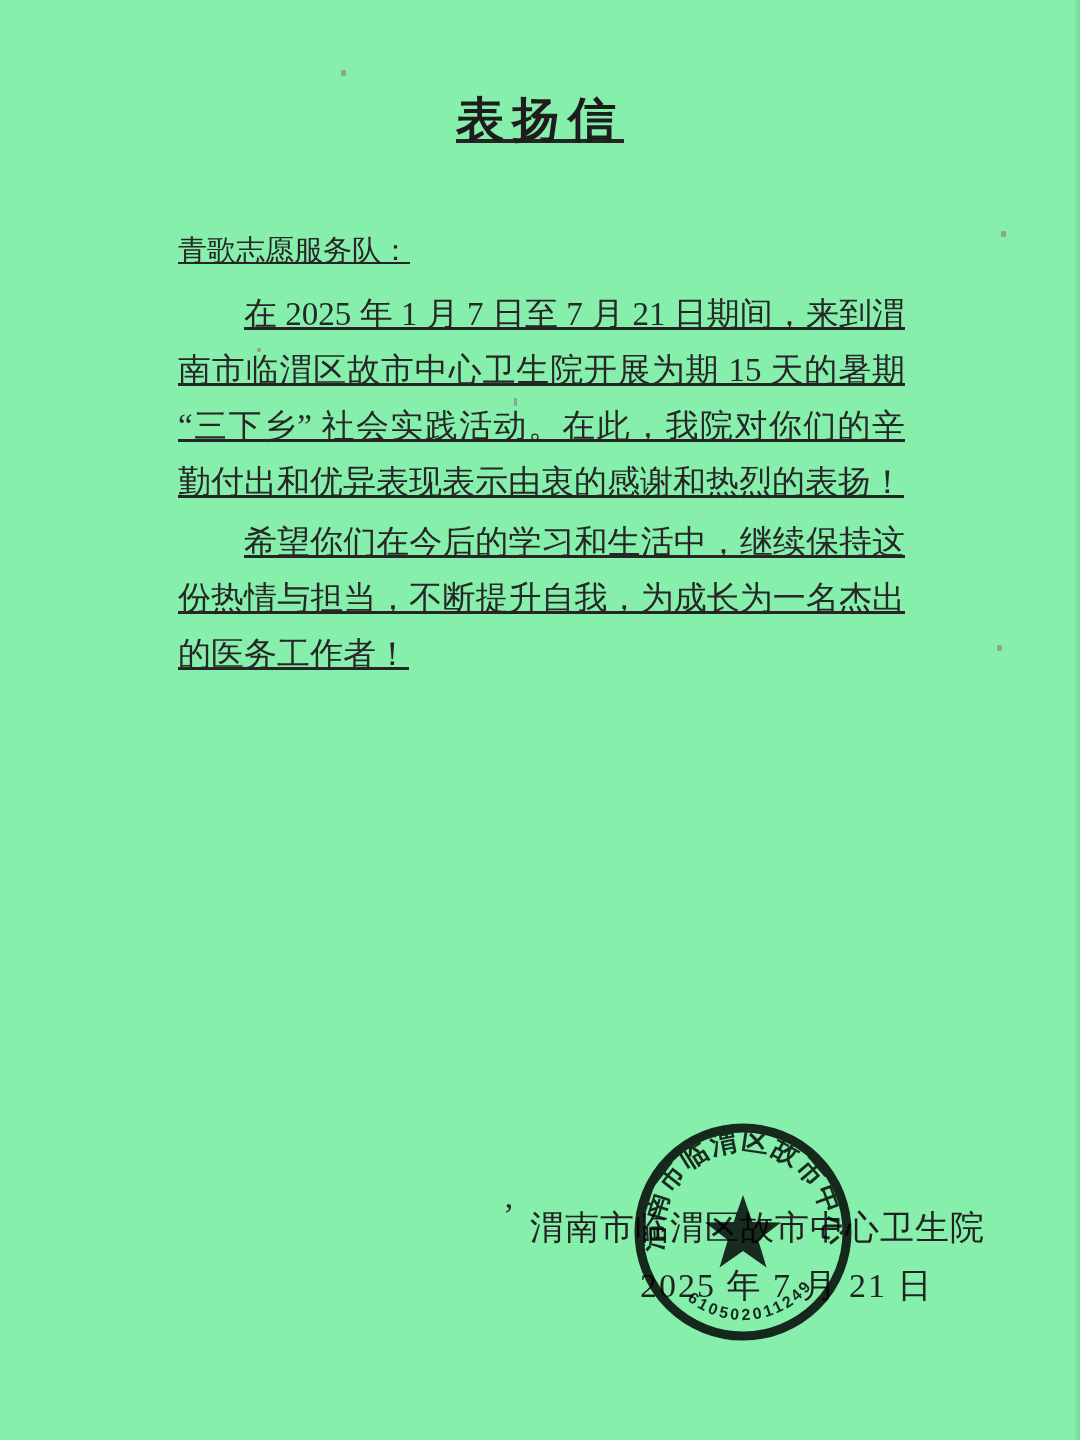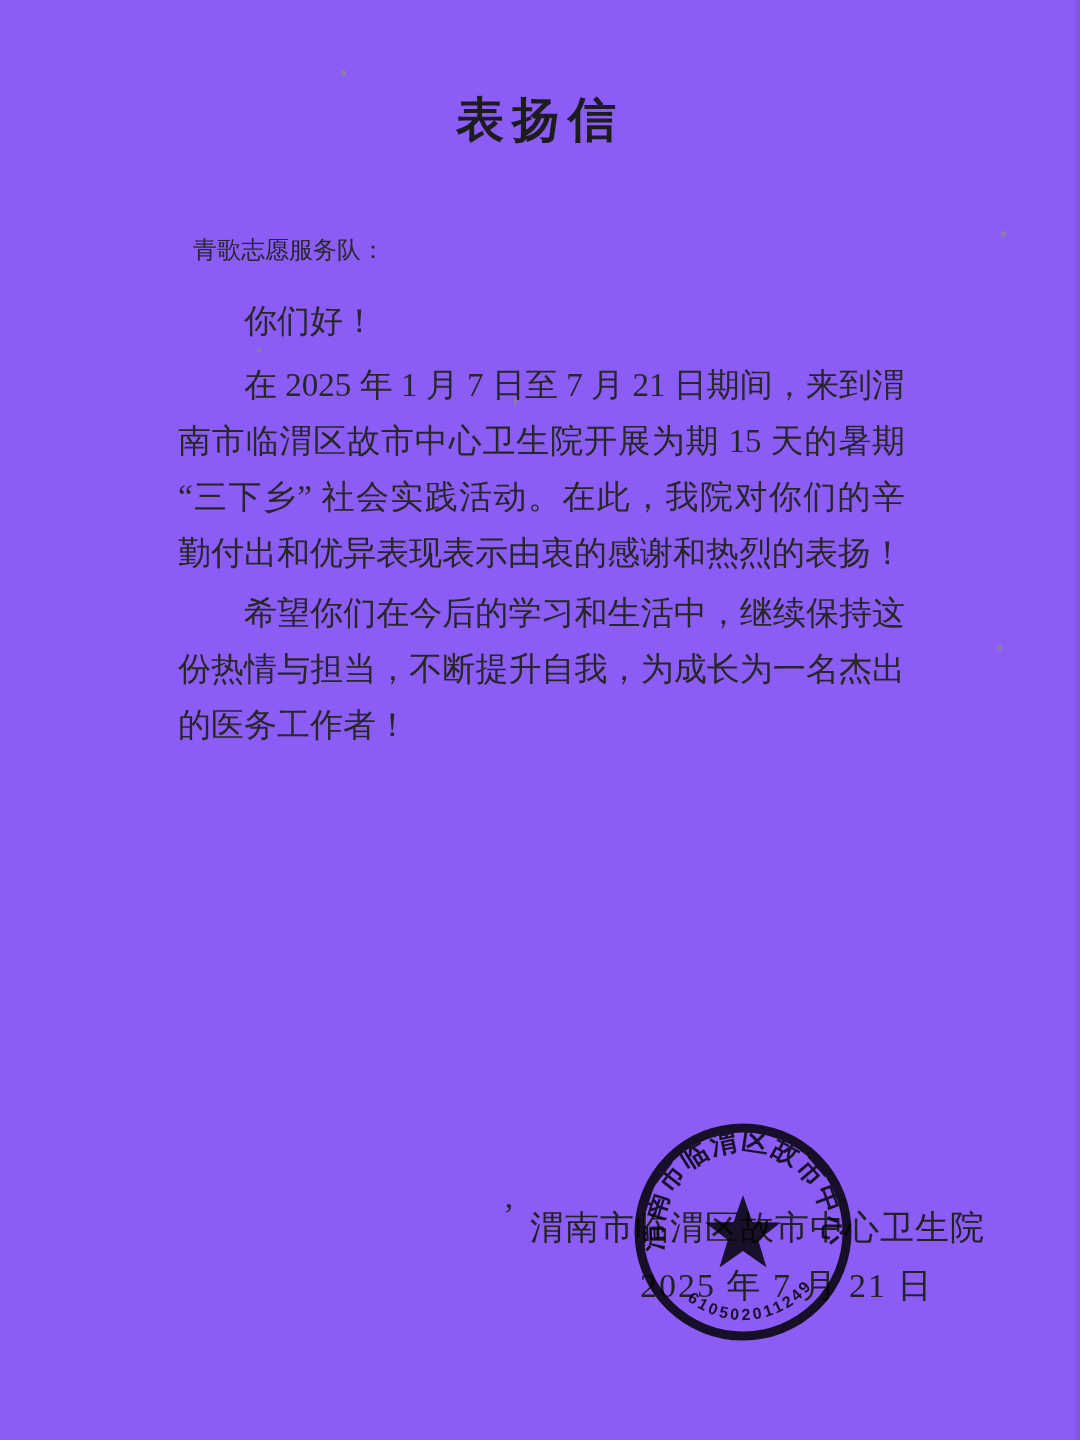--- a/index.html
+++ b/index.html
@@ -5,24 +5,25 @@
   html, body {
     margin: 0;
     padding: 0;
     background: #e9e9e9;
   }
   .page {
     position: relative;
     width: 1080px;
     height: 1440px;
     margin: 0 auto;
-    background: #8b5cf6;
+    background: #86efac;
     overflow: hidden;
     font-family: "Liberation Serif", serif;
     color: #262626;
+    text-decoration: underline;
   }
   
   .page::after {
     content: "";
     position: absolute;
     top: 0; right: 0;
     width: 7px; height: 100%;
     background: linear-gradient(to right, rgba(0,0,0,0), rgba(0,0,0,0.10));
     pointer-events: none;
   }
@@ -36,22 +37,22 @@
     font-family: "Liberation Sans", sans-serif;
   }
   .letter-body {
     margin: 70px 175px 0 178px; 
     font-size: 33px;
     line-height: 56px;
     text-align: justify;
     color: #272727;
   }
   .salutation {
-    margin: 15px;
-    font-size: 24px;
+    margin: 0;
+    font-size: 29px;
     line-height: 56px;
   }
   .greeting {
     margin: 4px 0 0 0;
     text-indent: 2em;
   }
   .para {
     margin: 8px 0 0 0;
     text-indent: 2em;
   }
@@ -99,21 +100,20 @@
 </style>
 </head>
 <body>
 
 <div class="page">
 
   <h1 class="title">表扬信</h1>
 
   <div class="letter-body">
     <p class="salutation">青歌志愿服务队：</p>
-    <p class="greeting">你们好！</p>
     <p class="para">在 2025 年 1 月 7 日至 7 月 21 日期间，来到渭南市临渭区故市中心卫生院开展为期 15 天的暑期 “三下乡” 社会实践活动。在此，我院对你们的辛勤付出和优异表现表示由衷的感谢和热烈的表扬！</p>
     <p class="para">希望你们在今后的学习和生活中，继续保持这份热情与担当，不断提升自我，为成长为一名杰出的医务工作者！</p>
   </div>
 
   <span class="closing-quote">’</span>
   <div class="signature">渭南市临渭区故市中心卫生院</div>
   <div class="letter-date">2025 年 7 月 21 日</div>
 
   <svg class="seal" viewBox="0 0 230 230" aria-hidden="true">
     <defs>

